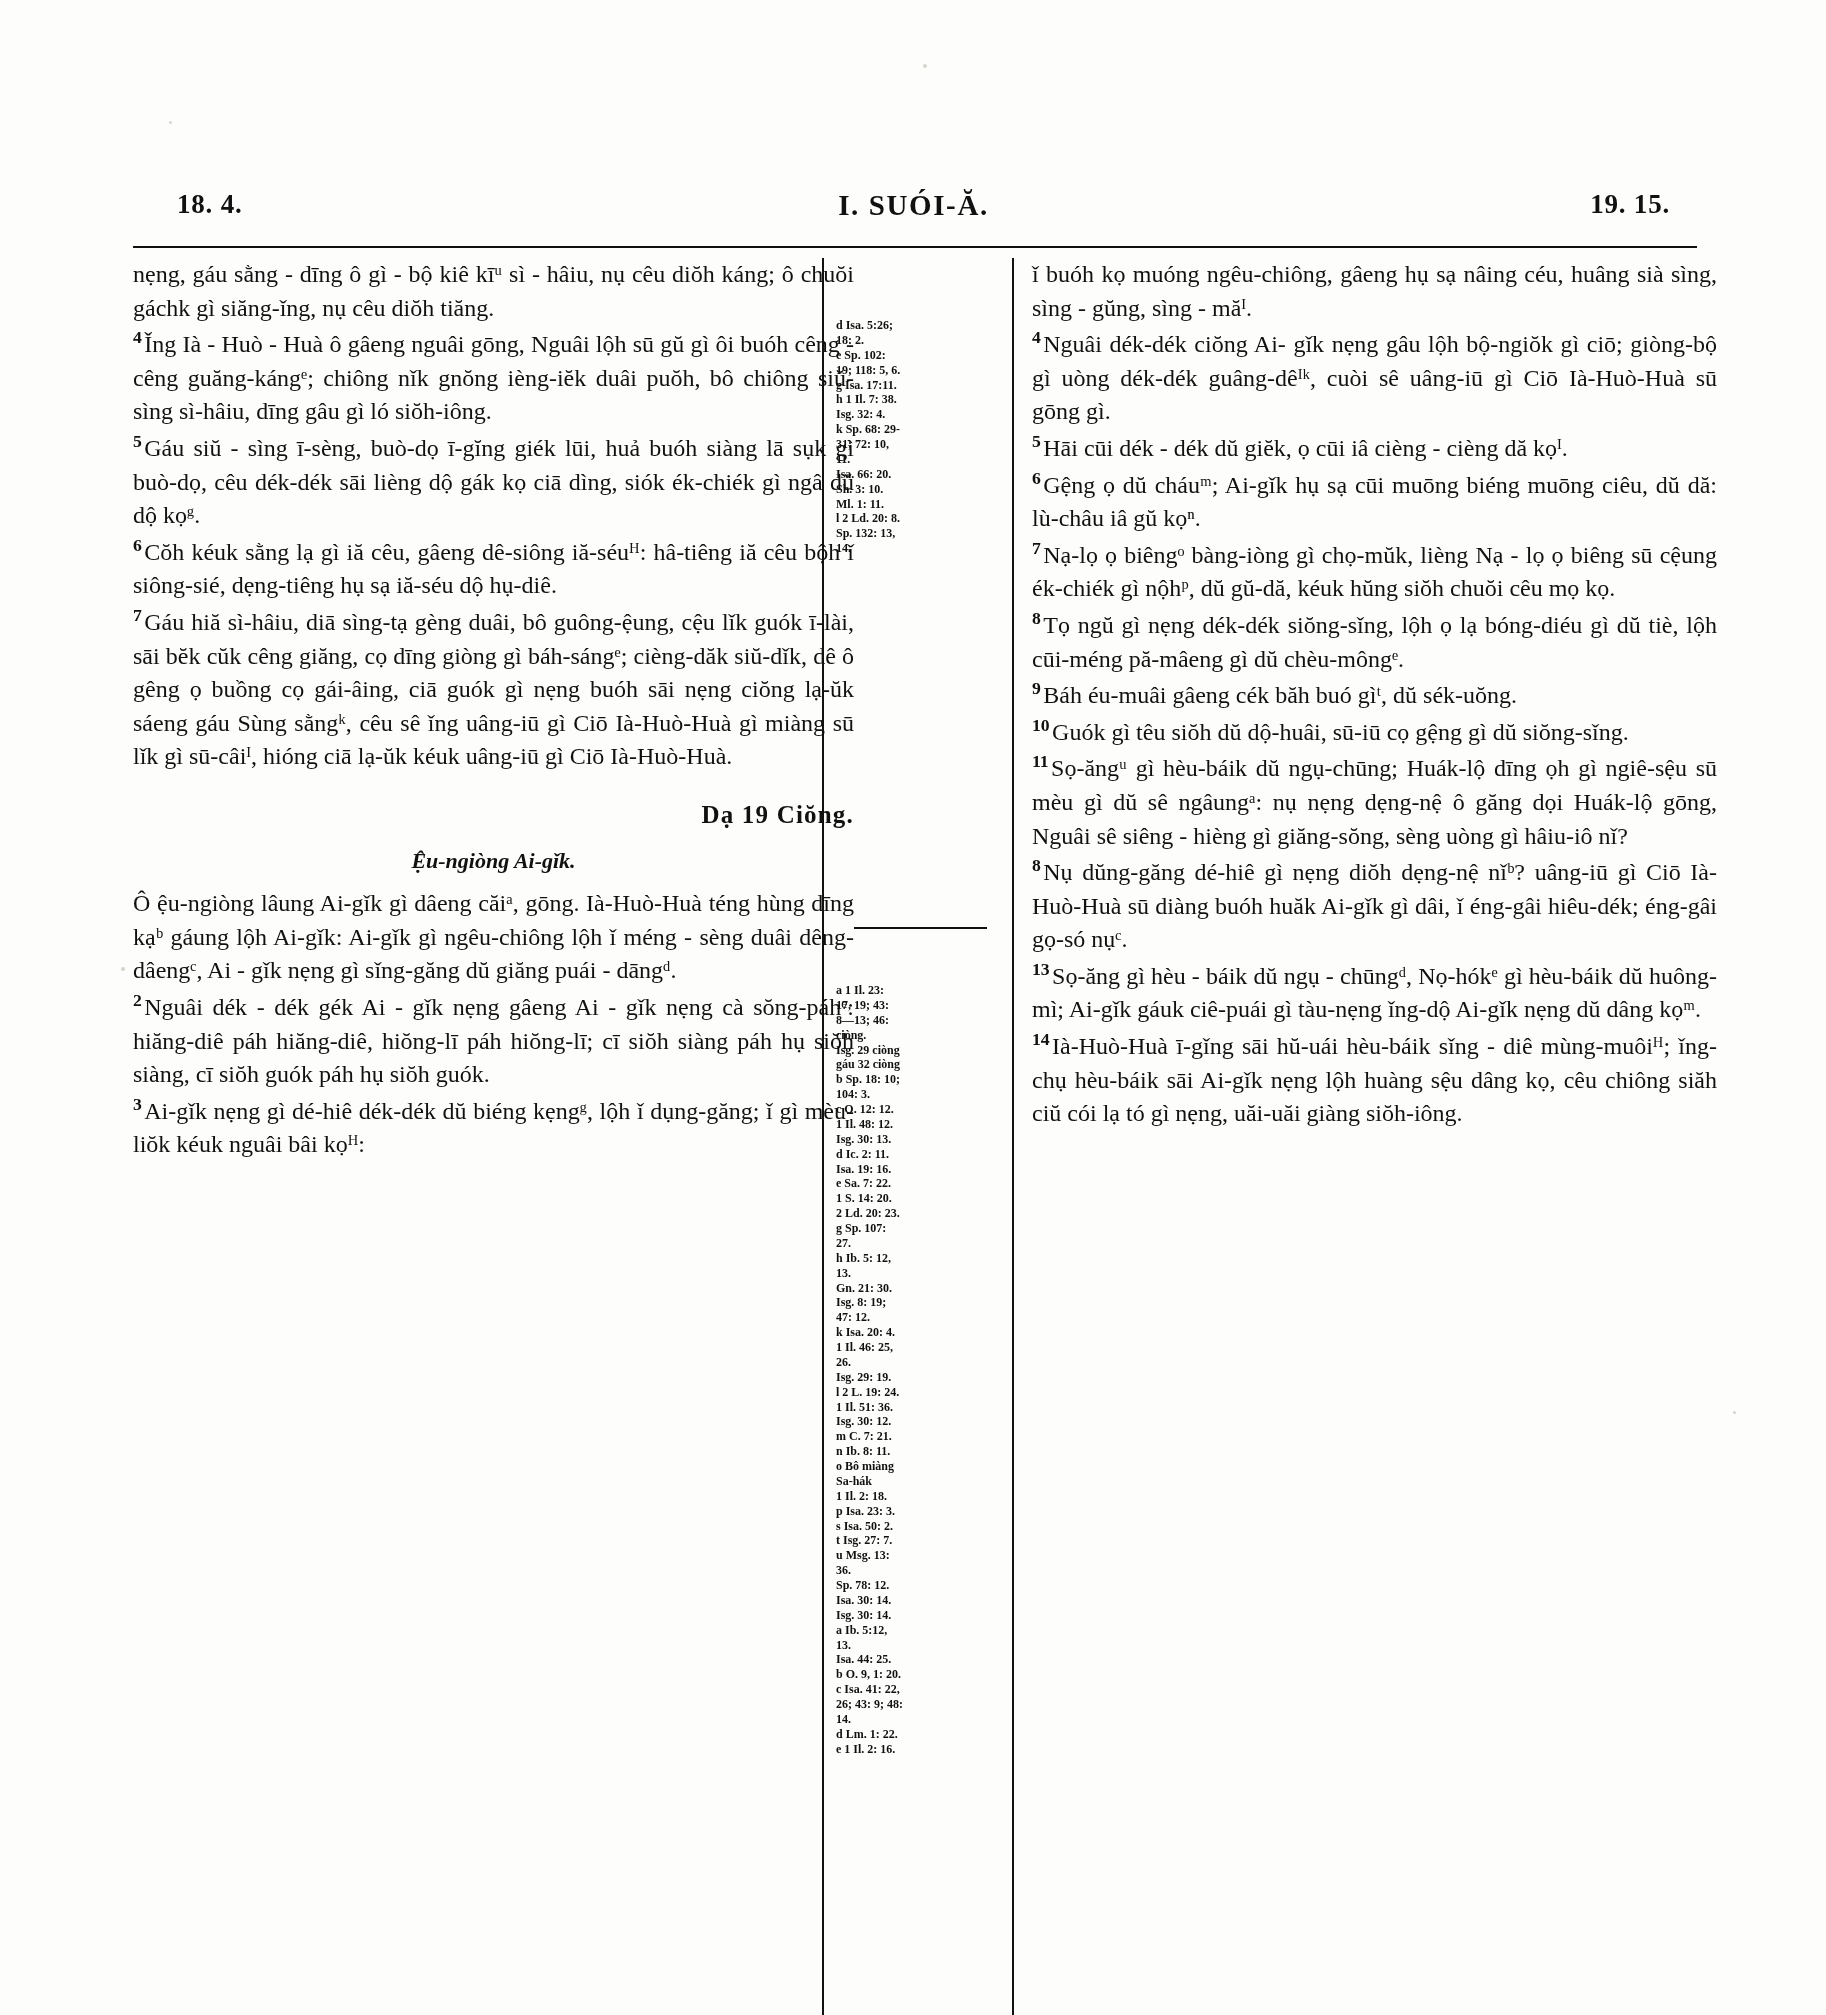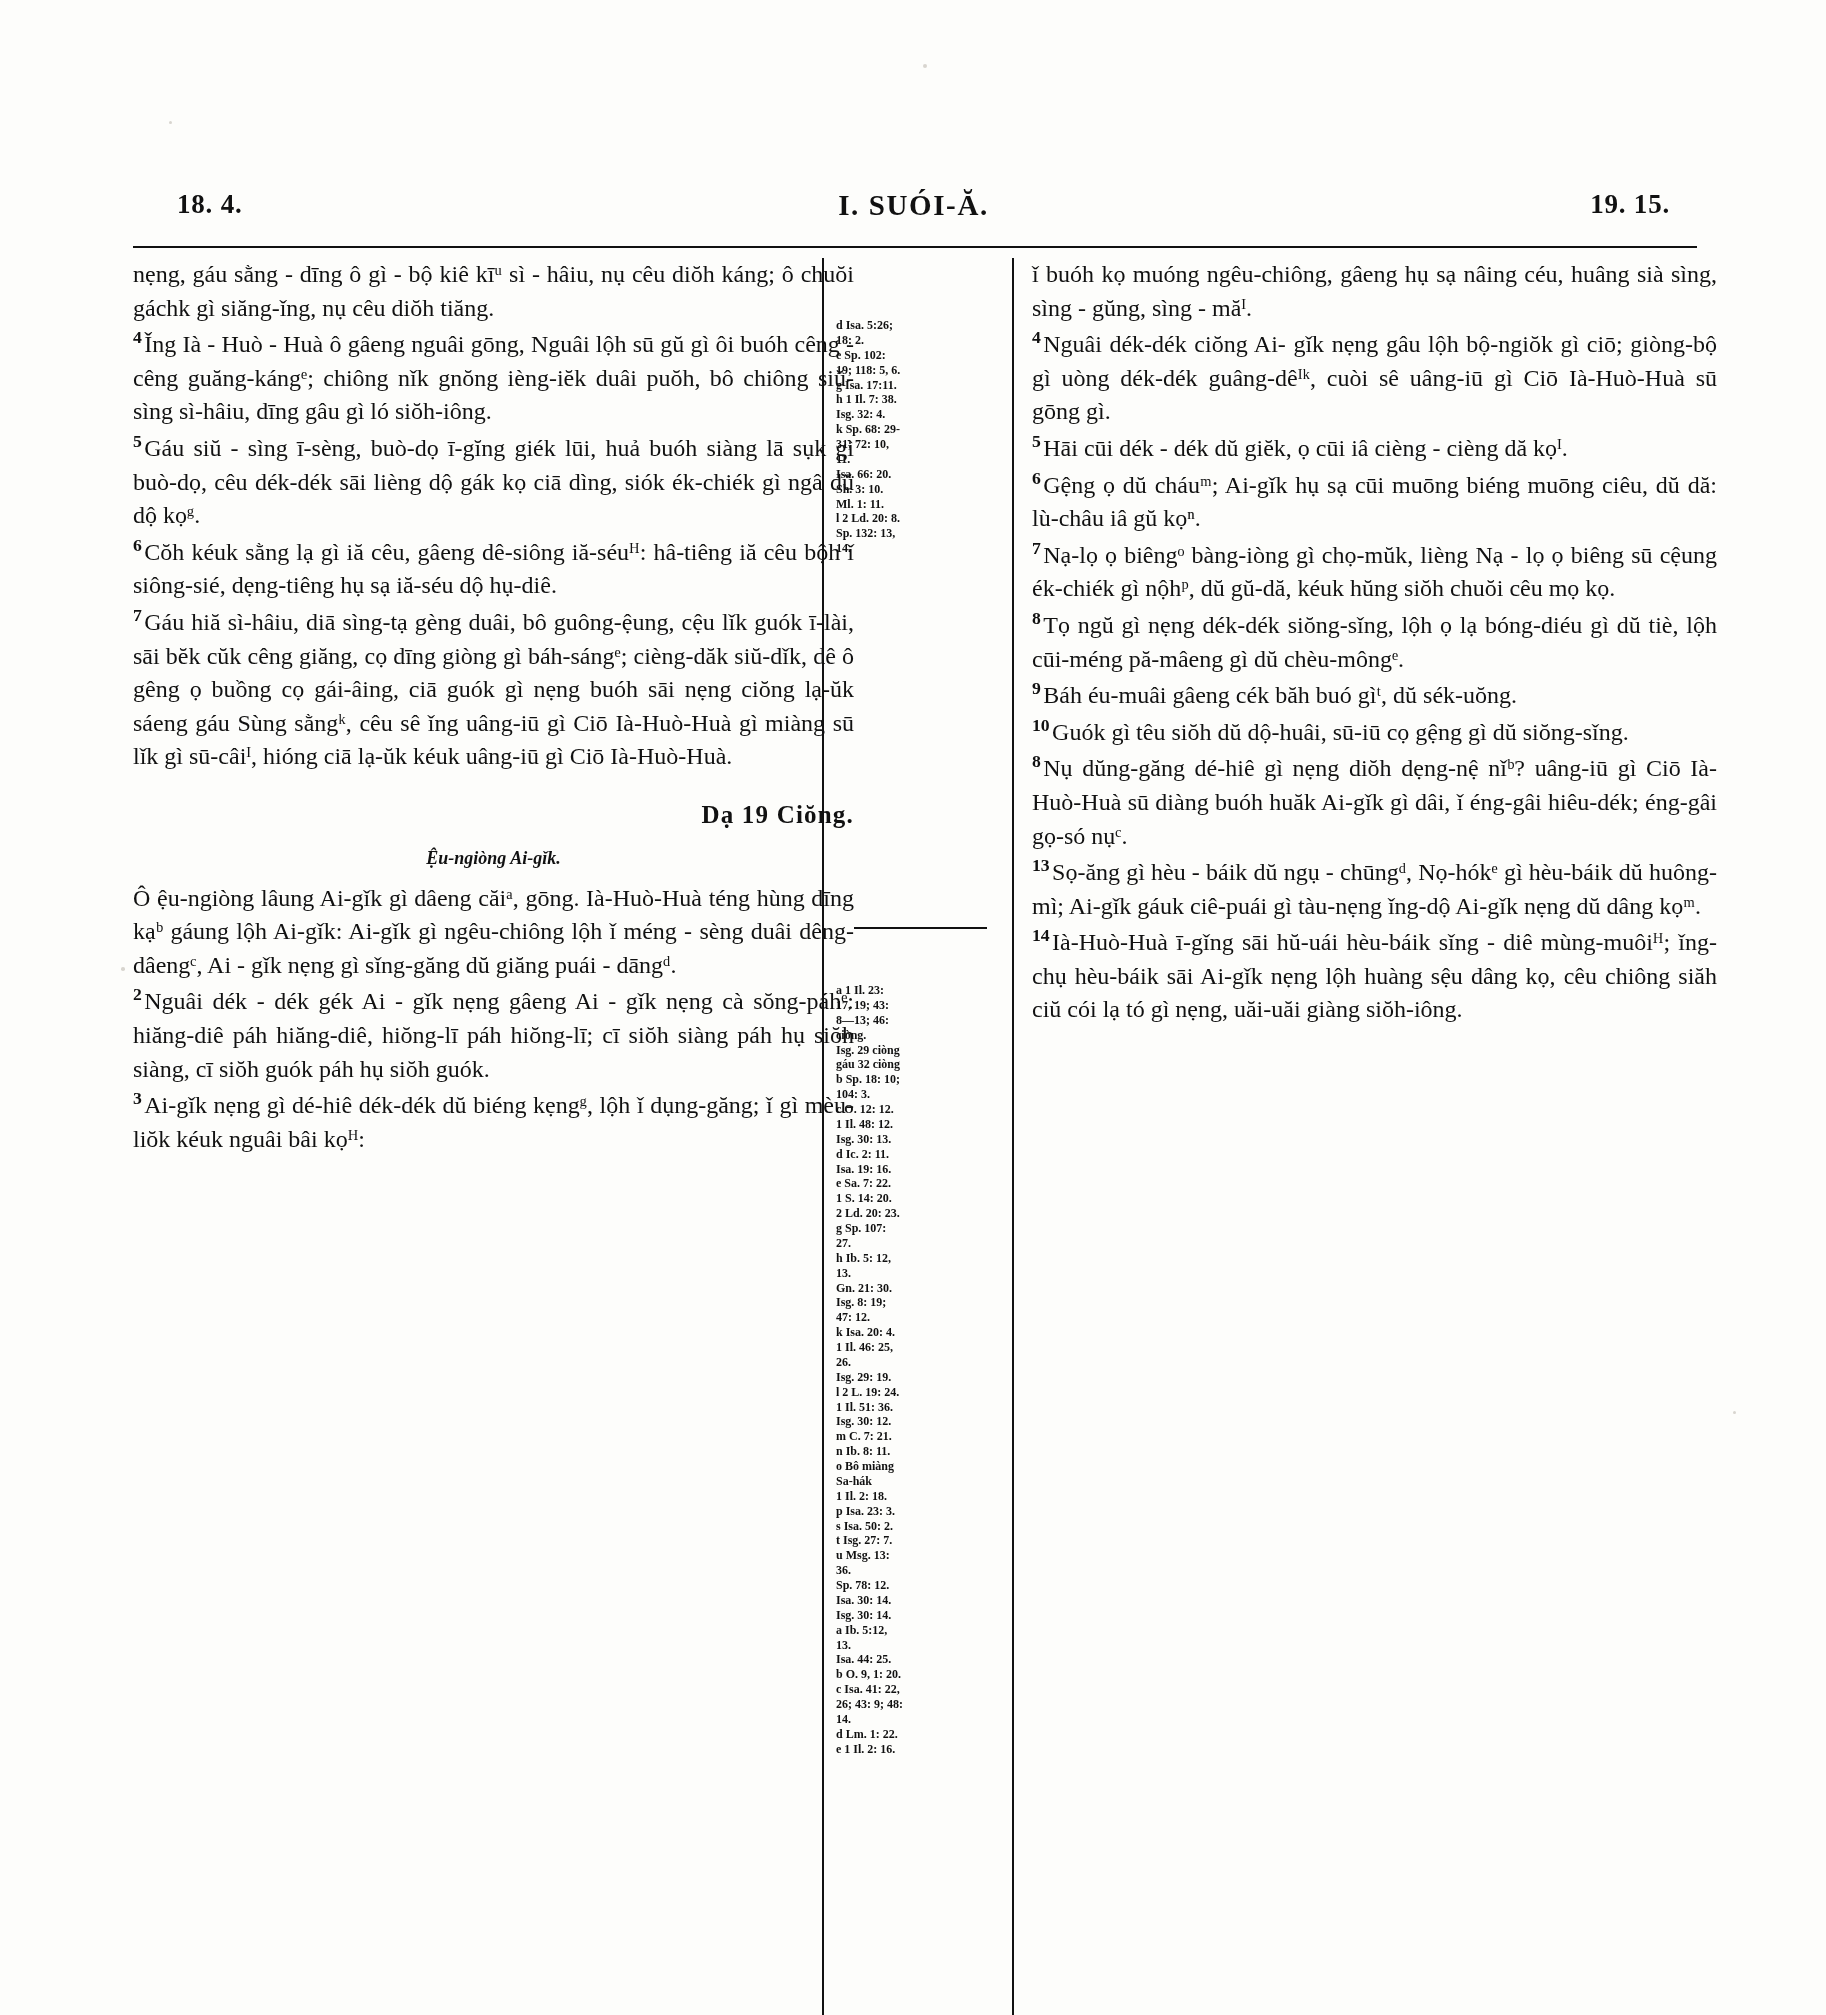--- a/index.html
+++ b/index.html
@@ -113,21 +113,21 @@
     text-align: right;
     font-weight: bold;
     font-size: 25px;
     letter-spacing: 1.2px;
     margin: 23.4px 0 13.7px 0;
   }
   .section-title {
     text-align: center;
     font-style: italic;
     font-weight: bold;
-    font-size: 18px;
+    font-size: 22px;
     margin: 0 0 10.5px 0;
   }
 
   
   .refcol {
     position: absolute;
     left: 836px;
     width: 173px;
     font-family: Liberation Serif, serif;
     font-size: 12px;
@@ -264,19 +264,20 @@
 
   <div class="col" id="col-right">
     <p><span>ǐ buóh kọ muóng ngêu-chiông, gâeng hụ sạ nâing céu, huâng sià sìng, sìng - gŭng, sìng - măᴵ.</span></p>
     <p><span class="vnum">4</span><span>Nguâi dék-dék ciŏng Ai- gǐk nẹng gâu lộh bộ-ngiŏk gì ciō; giòng-bộ gì uòng dék-dék guâng-dêᴵᵏ, cuòi sê uâng-iū gì Ciō Ià-Huò-Huà sū gōng gì.</span></p>
     <p><span class="vnum">5</span><span>Hāi cūi dék - dék dŭ giĕk, ọ cūi iâ cièng - cièng dă kọᴵ.</span></p>
     <p><span class="vnum">6</span><span>Gệng ọ dŭ cháuᵐ; Ai-gǐk hụ sạ cūi muōng biéng muōng ciêu, dŭ dă: lù-châu iâ gŭ kọⁿ.</span></p>
     <p><span class="vnum">7</span><span>Nạ-lọ ọ biêngᵒ bàng-iòng gì chọ-mŭk, lièng Nạ - lọ ọ biêng sū cệung ék-chiék gì nộhᵖ, dŭ gŭ-dă, kéuk hŭng siŏh chuŏi cêu mọ kọ.</span></p>
     <p><span class="vnum">8</span><span>Tọ ngŭ gì nẹng dék-dék siŏng-sǐng, lộh ọ lạ bóng-diéu gì dŭ tiè, lộh cūi-méng pă-mâeng gì dŭ chèu-môngᵉ.</span></p>
     <p><span class="vnum">9</span><span>Báh éu-muâi gâeng cék băh buó gìᵗ, dŭ sék-uŏng.</span></p>
     <p><span class="vnum">10</span><span>Guók gì têu siŏh dŭ dộ-huâi, sū-iū cọ gệng gì dŭ siŏng-sǐng.</span></p>
+    <p><span class="vnum">11</span><span>Sọ-ăngᵘ gì hèu-báik dŭ ngụ-chūng; Huák-lộ dīng ọh gì ngiê-sệu sū mèu gì dŭ sê ngâungᵃ: nụ nẹng dẹng-nệ ô găng dọi Huák-lộ gōng, Nguâi sê siêng - hièng gì giăng-sŏng, sèng uòng gì hâiu-iô nǐ?</span></p>
     <p><span class="vnum">8</span><span>Nụ dŭng-găng dé-hiê gì nẹng diŏh dẹng-nệ nǐᵇ? uâng-iū gì Ciō Ià-Huò-Huà sū diàng buóh huăk Ai-gǐk gì dâi, ǐ éng-gâi hiêu-dék; éng-gâi gọ-só nụᶜ.</span></p>
     <p><span class="vnum">13</span><span>Sọ-ăng gì hèu - báik dŭ ngụ - chūngᵈ, Nọ-hókᵉ gì hèu-báik dŭ huông-mì; Ai-gǐk gáuk ciê-puái gì tàu-nẹng ǐng-dộ Ai-gǐk nẹng dŭ dâng kọᵐ.</span></p>
     <p><span class="vnum">14</span><span>Ià-Huò-Huà ī-gǐng sāi hŭ-uái hèu-báik sǐng - diê mùng-muôiᴴ; ǐng-chụ hèu-báik sāi Ai-gǐk nẹng lộh huàng sệu dâng kọ, cêu chiông siăh ciŭ cói lạ tó gì nẹng, uăi-uăi giàng siŏh-iông.</span></p>
   </div>
 
 </div>
 
 
 </body></html>

